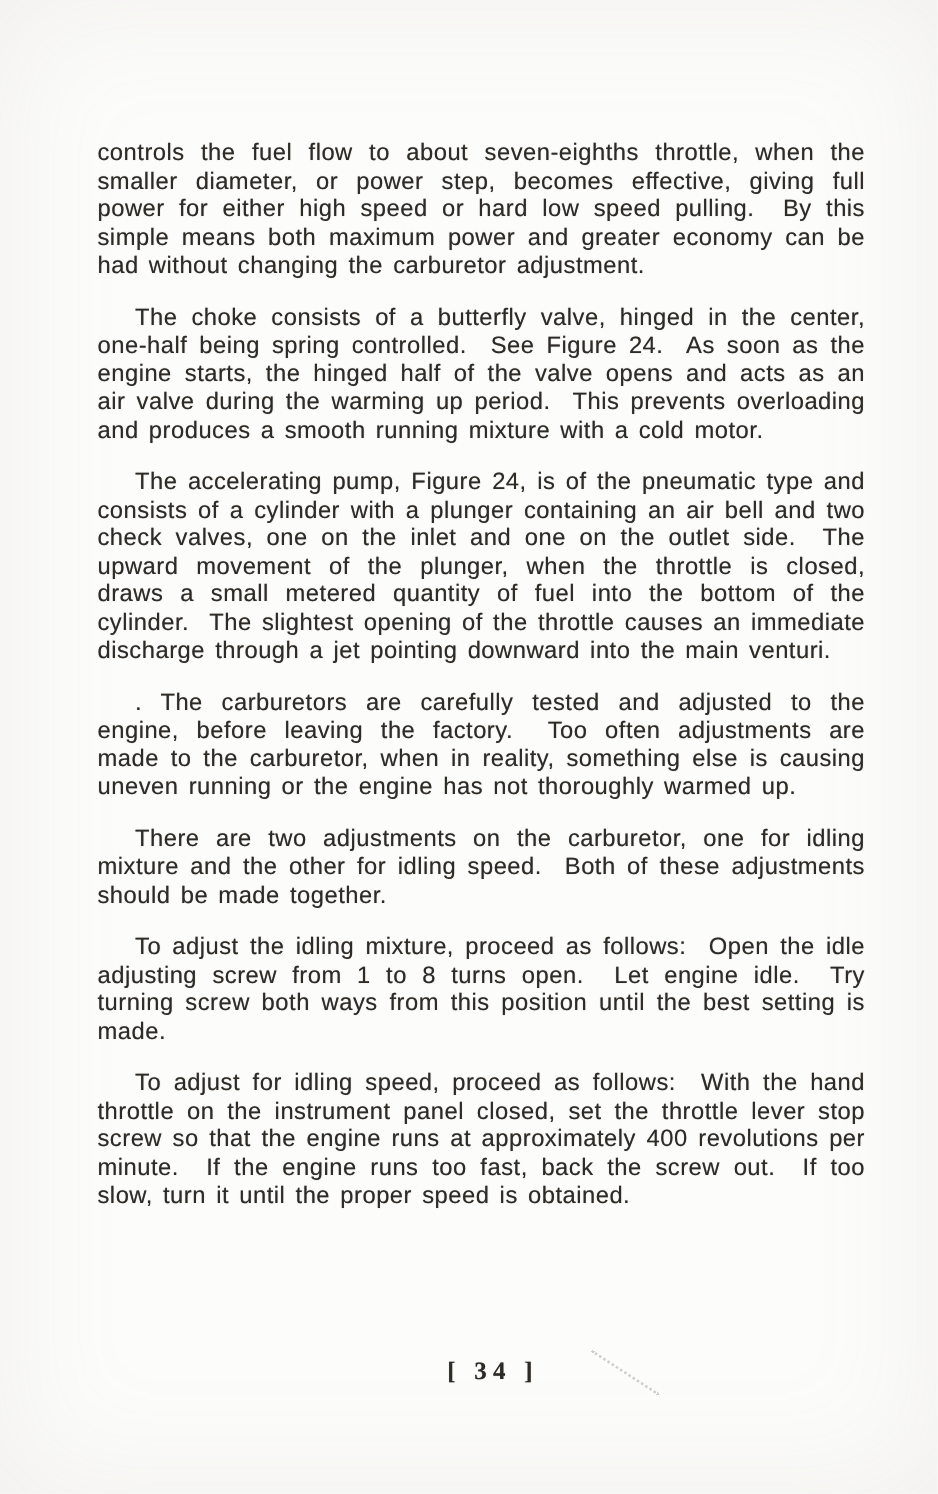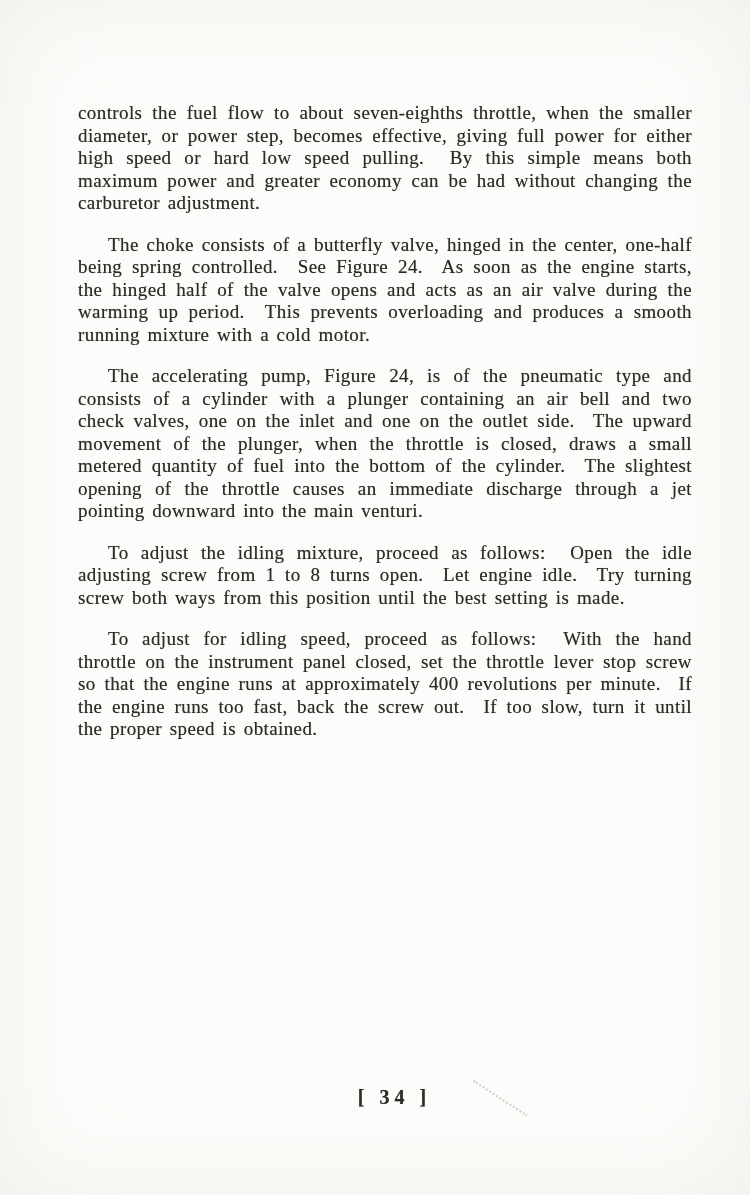--- a/index.html
+++ b/index.html
@@ -20,22 +20,22 @@
     box-shadow: inset 0 0 100px rgba(160, 158, 150, 0.13);
     font-family: "Liberation Serif", "DejaVu Serif", serif;
   }
   .column {
     position: absolute;
     left: 78px;
     top: 102px;
     width: 614px;
   }
   .para {
-    margin: 0 0 19px 0;
-    font-family: Liberation Serif, serif;
+    margin: 10px 0 19px 0;
+    font-family: Liberation Sans, sans-serif;
     font-size: 19px;
     line-height: 22.5px;
     color: var(--ink);
     text-align: justify;
     white-space: pre-wrap;
     letter-spacing: 0.4px;
     word-spacing: 2.5px;
     text-shadow: 0 0 0.7px rgba(46, 43, 39, 0.55);
   }
   .para.indent {
@@ -82,19 +82,21 @@
 <body>
 
 <div class="page">
   <div class="column">
     <div id="paras-top">
         <p class="para">controls the fuel flow to about seven-eighths throttle, when the smaller diameter, or power step, becomes effective, giving full power for either high speed or hard low speed pulling.  By this simple means both maximum power and greater economy can be had without changing the carburetor adjustment.</p>
         <p class="para indent">The choke consists of a butterfly valve, hinged in the center, one-half being spring controlled.  See Figure 24.  As soon as the engine starts, the hinged half of the valve opens and acts as an air valve during the warming up period.  This prevents overloading and produces a smooth running mixture with a cold motor.</p>
         <p class="para indent">The accelerating pump, Figure 24, is of the pneumatic type and consists of a cylinder with a plunger containing an air bell and two check valves, one on the inlet and one on the outlet side.  The upward movement of the plunger, when the throttle is closed, draws a small metered quantity of fuel into the bottom of the cylinder.  The slightest opening of the throttle causes an immediate discharge through a jet pointing downward into the main venturi.</p>
       </div>
     <div id="paras-bottom">
+        <p class="para indent">. The carburetors are carefully tested and adjusted to the engine, before leaving the factory.  Too often adjustments are made to the carburetor, when in reality, something else is causing uneven running or the engine has not thoroughly warmed up.</p>
+        <p class="para indent">There are two adjustments on the carburetor, one for idling mixture and the other for idling speed.  Both of these adjustments should be made together.</p>
         <p class="para indent">To adjust the idling mixture, proceed as follows:  Open the idle adjusting screw from 1 to 8 turns open.  Let engine idle.  Try turning screw both ways from this position until the best setting is made.</p>
         <p class="para indent">To adjust for idling speed, proceed as follows:  With the hand throttle on the instrument panel closed, set the throttle lever stop screw so that the engine runs at approximately 400 revolutions per minute.  If the engine runs too fast, back the screw out.  If too slow, turn it until the proper speed is obtained.</p>
       </div>
   </div>
   <div class="scratch"></div>
   <div class="folio">[ 34 ]</div>
 </div>
 
 </body></html>

